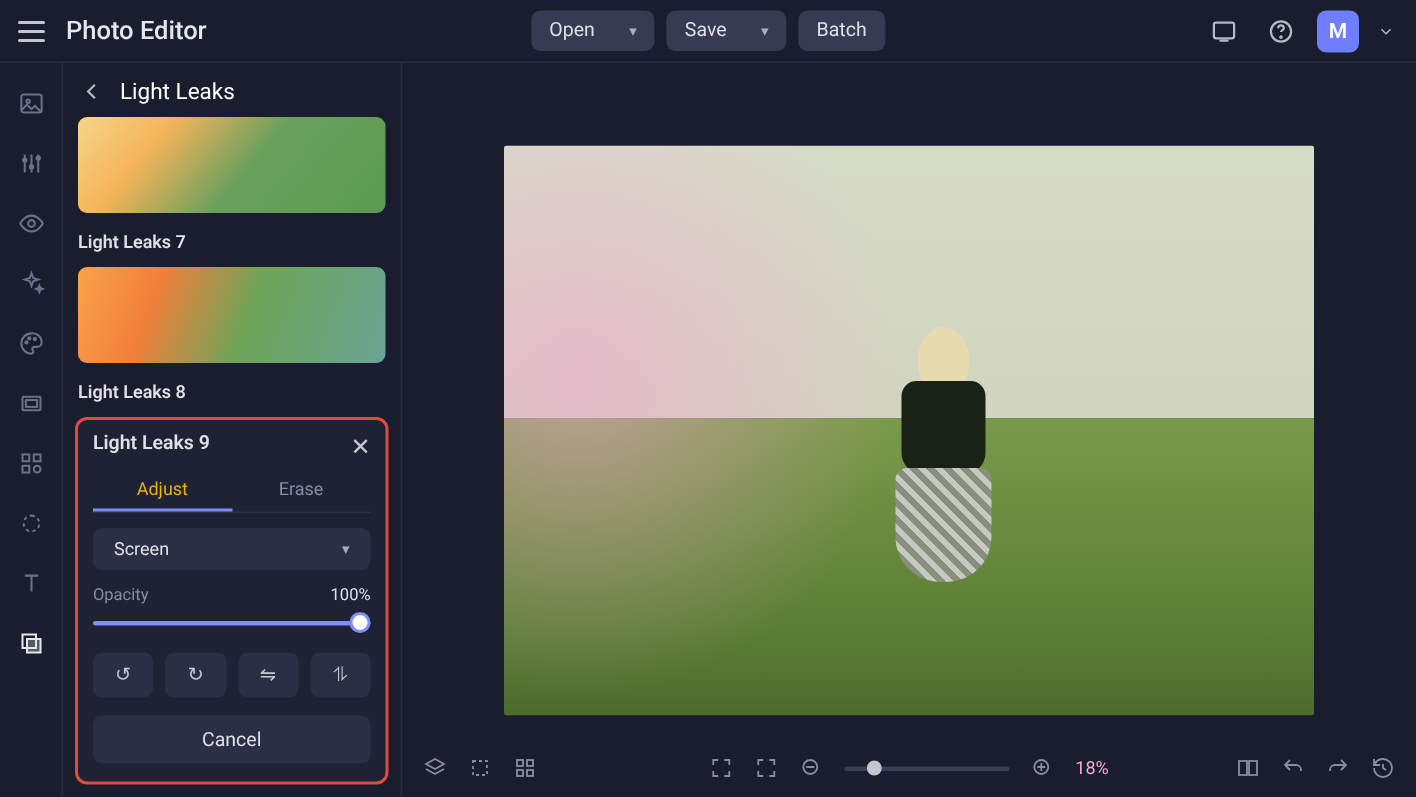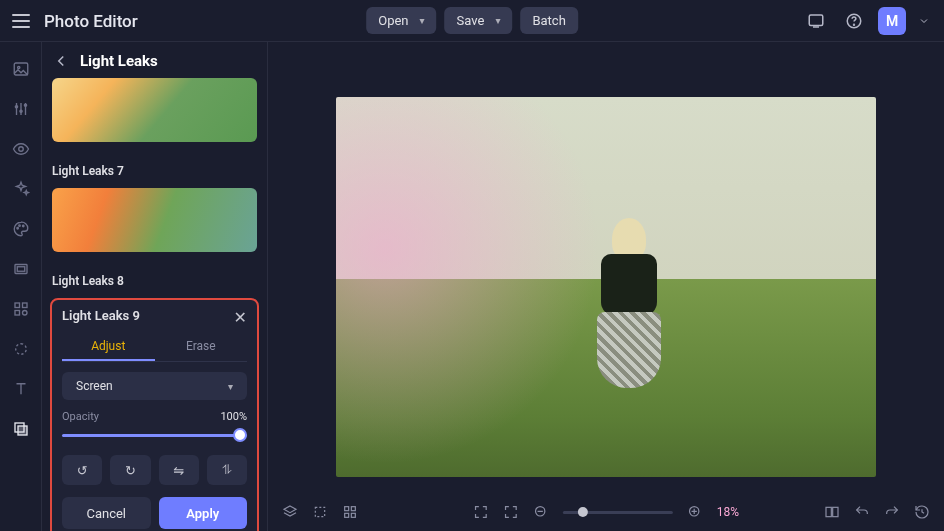--- a/index.html
+++ b/index.html
@@ -2,38 +2,38 @@
 <html><head>
 <meta charset="utf-8">
 <style>
 * { margin:0; padding:0; box-sizing:border-box; font-family:-apple-system,BlinkMacSystemFont,"Segoe UI",Roboto,sans-serif; }
 body { background:#1a1d2e; color:#e0e0e5; width:944px; height:531px; overflow:hidden; }
 .topbar { height:42px; display:flex; align-items:center; padding:0 12px; border-bottom:1px solid #2a2d3f; }
 .hamburger { width:18px; height:14px; display:flex; flex-direction:column; justify-content:space-between; cursor:pointer; }
 .hamburger span { display:block; height:2px; background:#c5c6d0; border-radius:1px; }
 .app-title { margin-left:14px; font-size:17px; font-weight:500; color:#e5e6ee; }
 .top-center { position:absolute; left:50%; transform:translateX(-50%); display:flex; gap:8px; }
-.top-btn { background:#363a52; color:#e0e0e5; border:none; padding:6px 12px; border-radius:6px; font-size:13px; display:flex; align-items:center; gap:11px; cursor:pointer; }
+.top-btn { background:#363a52; color:#e0e0e5; border:none; padding:6px 12px; border-radius:6px; font-size:13px; display:flex; align-items:center; gap:23px; cursor:pointer; }
 .top-btn .chev { font-size:10px; opacity:.7; }
 .top-right { margin-left:auto; display:flex; align-items:center; gap:10px; }
 .icon-btn { width:28px; height:28px; display:flex; align-items:center; justify-content:center; color:#b5b7c7; cursor:pointer; border-radius:4px; }
 .avatar { width:28px; height:28px; background:#6f7dff; border-radius:6px; display:flex; align-items:center; justify-content:center; font-weight:600; font-size:14px; color:#fff; }
 .body { display:flex; height:489px; }
 .tool-rail { width:42px; border-right:1px solid #2a2d3f; display:flex; flex-direction:column; align-items:center; padding-top:18px; gap:22px; }
 .tool-rail .rail-icon { color:#6d7089; cursor:pointer; }
 .tool-rail .rail-icon.active { color:#e5e6ee; }
 .side-panel { width:226px; border-right:1px solid #2a2d3f; padding:10px 0 0 0; overflow:hidden; position:relative; }
 .panel-header { display:flex; align-items:center; gap:10px; padding:0 10px 8px 10px; }
 .back-arrow { color:#b5b7c7; cursor:pointer; }
-.panel-title { font-size:15px; font-weight:700; color:#fff; }
+.panel-title { font-size:15px; font-weight:400; color:#fff; }
 .preset-list { padding:0 10px; }
 .preset { margin-bottom:10px; }
 .preset-thumb { width:100%; height:64px; border-radius:6px; background:linear-gradient(130deg,#f5d58a 0%,#f5b45a 25%,#6aa05e 55%,#5a9a52 100%); position:relative; overflow:hidden; }
 .preset-thumb.t8 { background:linear-gradient(110deg,#f9a24a 0%,#f27f3b 25%,#6fa558 55%,#6aa396 100%); }
-.preset-label { font-size:12px; font-weight:600; color:#e0e0e5; margin-top:22px; }
+.preset-label { font-size:12px; font-weight:600; color:#e0e0e5; margin-top:12px; }
 .effect-card { margin:10px 8px 8px 8px; border:2px solid #e04a3f; border-radius:8px; padding:8px 10px 12px 10px; background:#1f2235; }
 .card-head { display:flex; justify-content:space-between; align-items:flex-start; margin-bottom:6px; }
 .card-title { font-size:13px; font-weight:600; }
 .close-x { color:#c5c6d0; cursor:pointer; font-size:16px; }
 .tabs { display:flex; border-bottom:1px solid #2f334a; margin-bottom:10px; }
 .tab { flex:1; text-align:center; padding:6px 0; font-size:12px; color:#8a8da3; cursor:pointer; }
 .tab.active { color:#eab308; border-bottom:2px solid #7f8dff; }
 .blend-select { background:#2b2f46; border:none; color:#e0e0e5; padding:7px 14px; border-radius:6px; font-size:12px; display:flex; justify-content:space-between; align-items:center; cursor:pointer; margin-bottom:10px; }
 .opacity-row { display:flex; justify-content:space-between; font-size:11px; color:#8a8da3; margin-bottom:4px; }
 .opacity-val { color:#e0e0e5; }
@@ -221,21 +221,20 @@
         <div class="slider-thumb"></div>
       </div>
       <div class="mini-btn-row">
         <div class="mini-btn">↺</div>
         <div class="mini-btn">↻</div>
         <div class="mini-btn">⇋</div>
         <div class="mini-btn">⥮</div>
       </div>
       <div class="action-row">
         <button class="btn-cancel">Cancel</button>
-        <button class="btn-apply">Apply</button>
       </div>
     </div>
   </div>
 
   <div class="canvas-area">
     <div class="canvas-img">
       <div class="sky"></div>
       <div class="grass"></div>
       <div class="leak"></div>
       <div class="figure">

